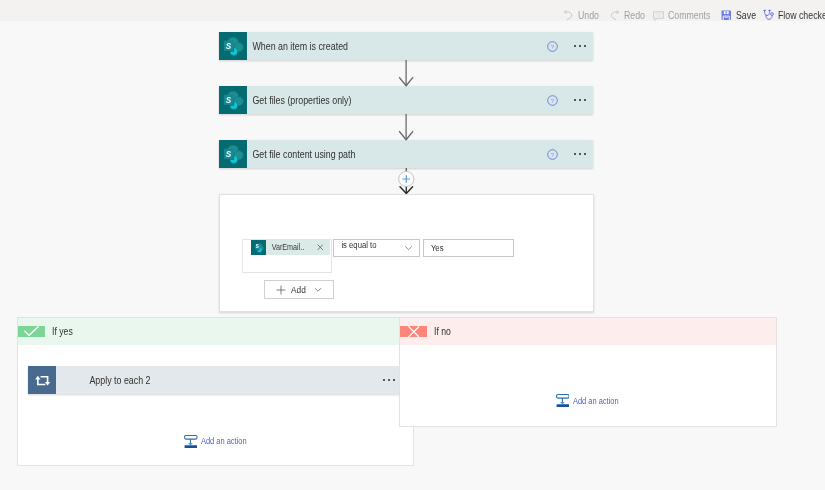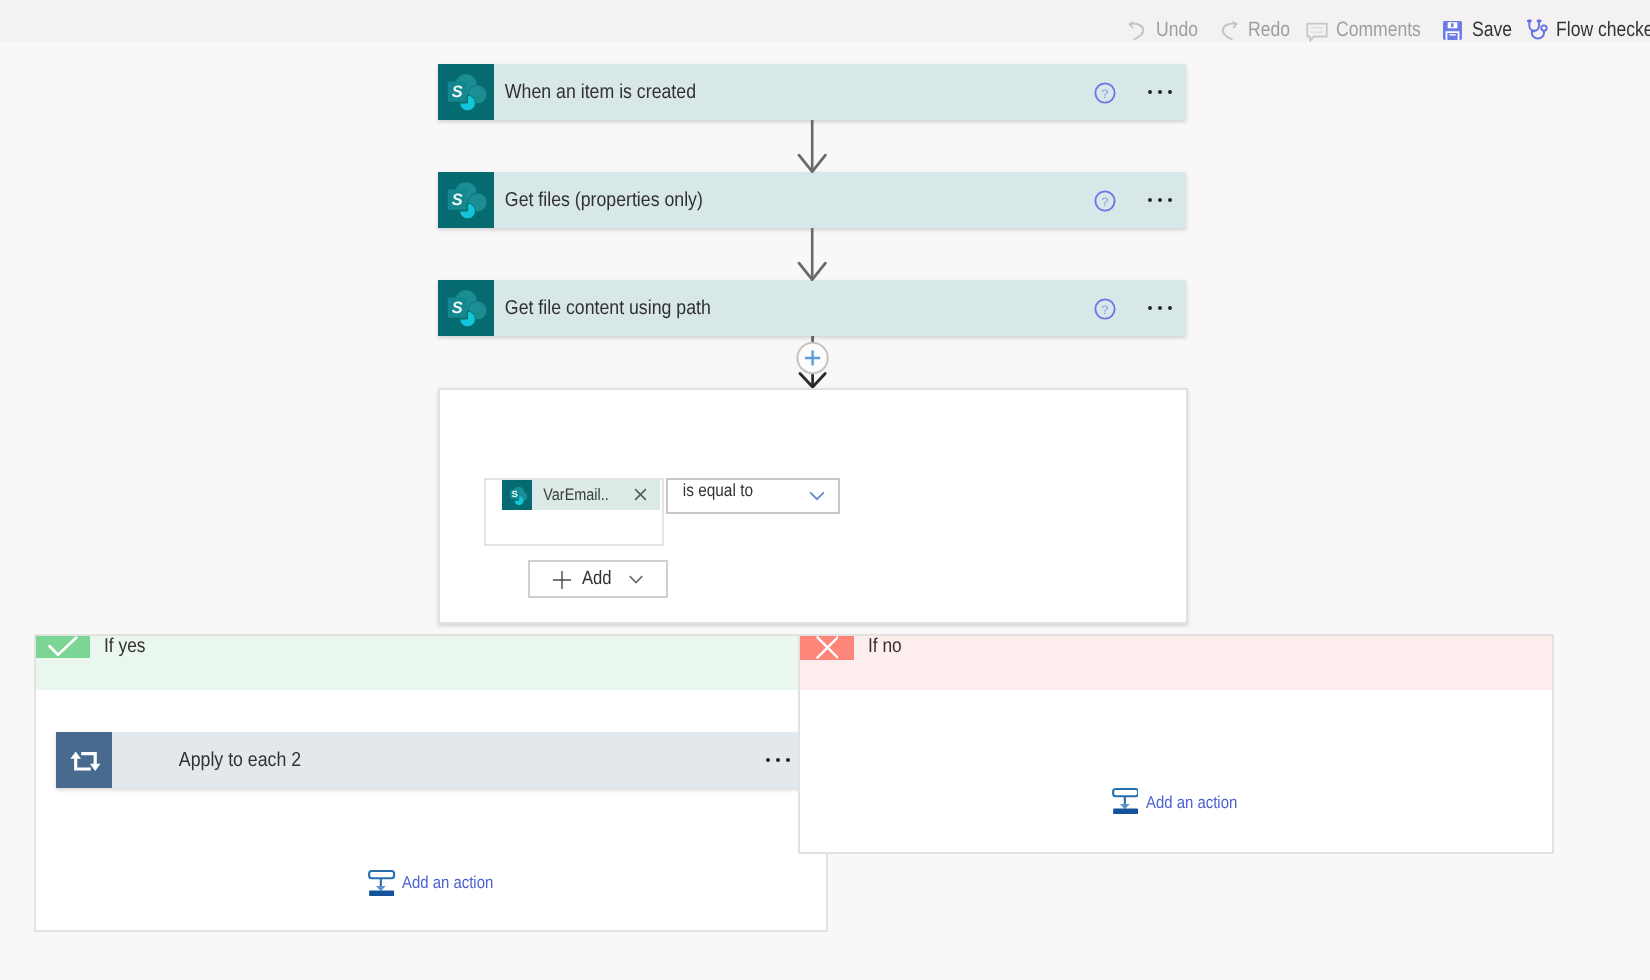--- a/index.html
+++ b/index.html
@@ -44,21 +44,21 @@
   .sel .chev{width:21px;flex:none;display:flex;align-items:center;justify-content:center;}
 
   .txtin{position:absolute;border:1px solid #c9c7c5;background:#fff;display:flex;align-items:center;box-sizing:border-box;}
   .txtin .itx{font-size:8.9px;color:#323130;padding-left:8px;transform:scaleX(.868);transform-origin:left center;}
 
   .addbtn{position:absolute;border:1px solid #d2d0ce;background:#fff;display:flex;align-items:center;justify-content:center;box-sizing:border-box;}
   .addbtn .al{font-size:9.6px;color:#323130;margin:0 5.5px 0 5.5px;transform:scaleX(.868);transform-origin:left center;}
 
   
   .branch{position:absolute;background:#fff;border:1px solid #e4e2e0;box-sizing:border-box;}
-  .branch .bhead{display:flex;align-items:flex-start;height:27px;}
+  .branch .bhead{display:flex;align-items:center;height:27px;}
   .branch .bicon{width:27px;flex:none;display:flex;align-items:center;justify-content:center;}
   .branch .blbl{flex:1;display:flex;align-items:center;font-size:10px;color:#323130;padding-left:6.7px;}
   .branch .blbl span{display:inline-block;transform:scaleX(.868);transform-origin:left center;}
   .card.greycard{background:#e3e8ec;}
   .yes .bicon{background:#7bd695;}
   .yes .bhead{background:#eaf7ee;}
   .no .bicon{background:#fd8579;}
   .no .bhead{background:#fdeeed;}
 
   .addact{position:absolute;display:flex;align-items:center;}
@@ -223,20 +223,23 @@
 
     <div class="sel" style="left:112.5px;top:43.5px;width:87.5px;height:18px;">
       <span class="stx">is equal to</span>
       <span class="chev">
         <svg width="9" height="6" viewBox="0 0 10 7">
             <path d="M1 1.4 L5 5.4 L9 1.4" fill="none" stroke="#6a86cc" stroke-width="1.05"></path>
           </svg>
       </span>
     </div>
 
+    <div class="txtin" style="left:202.8px;top:43.5px;width:91.5px;height:18px;">
+      <span class="itx">Yes</span>
+    </div>
 
     <div class="addbtn" style="left:22px;top:85px;width:70px;height:19px;margin-left:22px;">
       <svg width="10" height="10" viewBox="0 0 12 12">
         <path d="M6 0.6 V11.4 M0.6 6 H11.4" stroke="#4a4a4a" stroke-width="0.85"></path>
       </svg>
       <span class="al">Add</span>
       <svg width="8" height="5.5" viewBox="0 0 10 7">
         <path d="M1 1.4 L5 5.4 L9 1.4" fill="none" stroke="#6d6b69" stroke-width="1.05"></path>
       </svg>
     </div>

